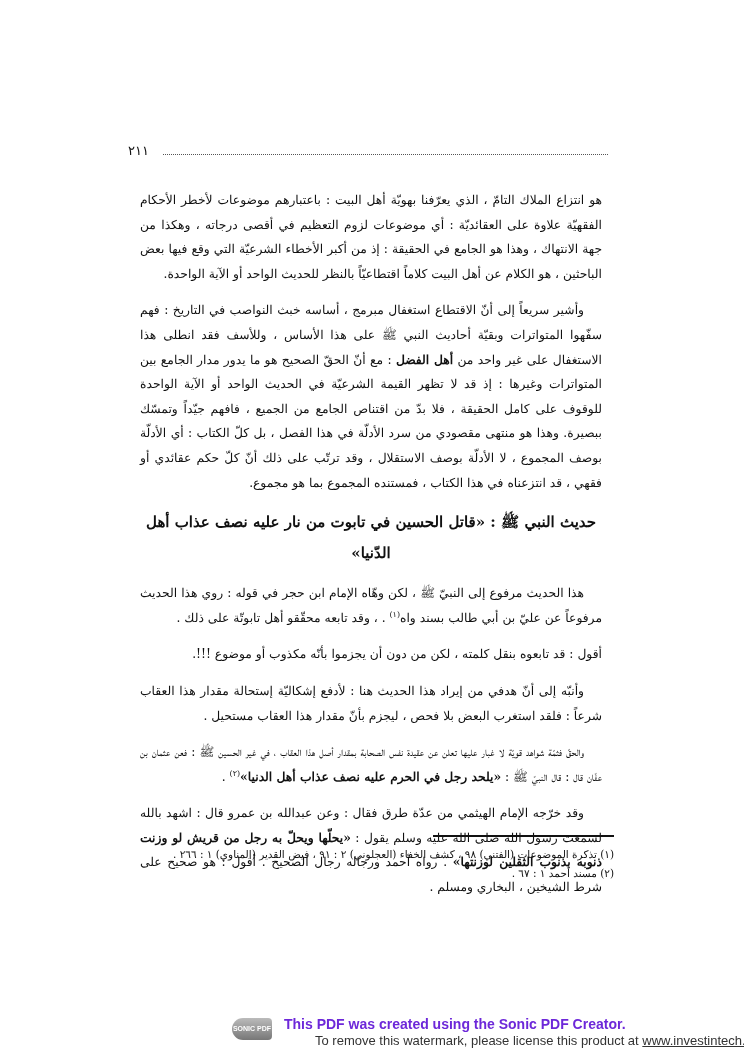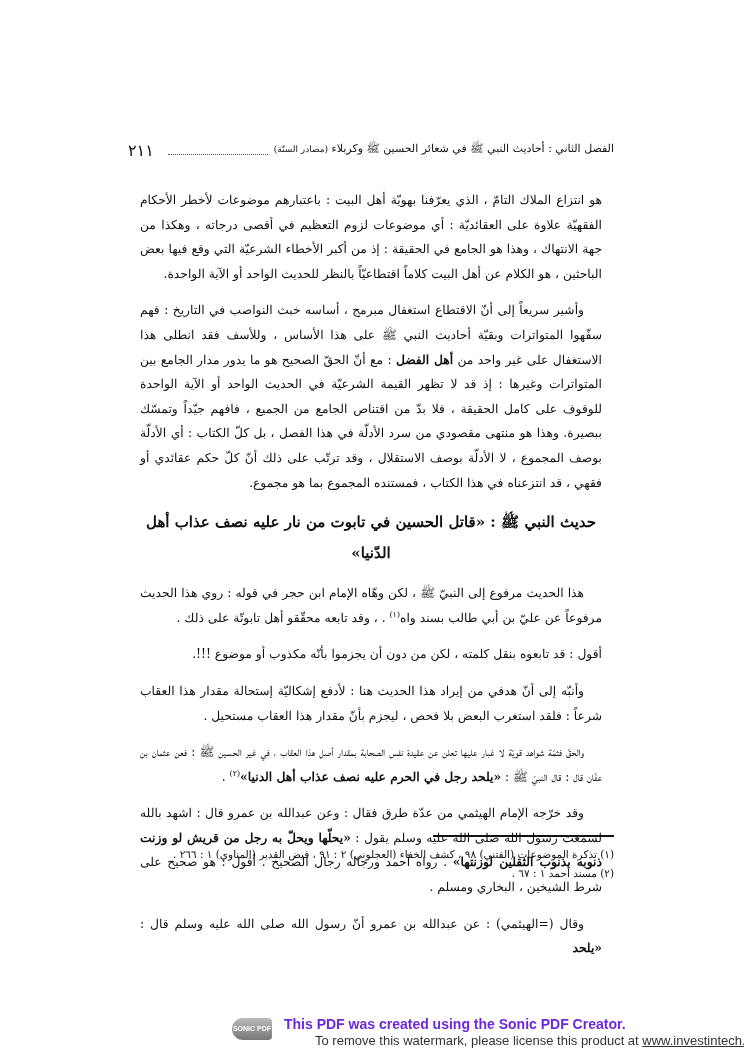--- a/index.html
+++ b/index.html
@@ -4,21 +4,21 @@
 <style>
   html, body { margin: 0; padding: 0; background: #ffffff; }
   body { width: 744px; height: 1053px; position: relative; overflow: hidden;
          font-family: "DejaVu Serif", "Liberation Serif", serif; color: #111; }
   .page { position: absolute; left: 0; top: 0; width: 744px; height: 1053px; }
   .header { position: absolute; top: 140px; left: 128px; width: 486px; height: 20px;
             direction: rtl; display: flex; align-items: center; font-size: 11px; }
   .header .title { white-space: nowrap; }
   .header .title .src { font-size: 9px; }
   .header .dots { flex: 1; border-bottom: 1px dotted #555; margin: 0 6px; height: 9px; }
-  .header .pno { font-size: 16px; letter-spacing: 3px; margin-right: 8px; }
+  .header .pno { font-size: 13px; letter-spacing: 3px; margin-right: 8px; }
   .body { position: absolute; top: 176px; left: 128px; width: 486px; direction: rtl;
           text-align: justify; font-size: 12.3px; line-height: 24.6px; }
   .body p { margin: 12px; }
   .body p.ind { text-indent: 18px; }
   .body b { font-weight: bold; }
   .body h2 { margin: 0; font-size: 15px; line-height: 31px; text-align: center; font-weight: bold; }
   .sup { font-size: 8px; vertical-align: super; line-height: 0; }
   .fn-rule { position: absolute; top: 835px; left: 433px; width: 181px; height: 2px; background: #111; }
   .footnotes { position: absolute; top: 845px; left: 128px; width: 486px; direction: rtl;
                font-size: 10.5px; line-height: 19px; }
@@ -31,35 +31,33 @@
   .wm .l1 { position: absolute; left: 52px; top: 0; font-size: 14px; font-weight: bold; color: #6d28d9; white-space: nowrap; }
   .wm .l2 { position: absolute; left: 52px; top: 17px; font-size: 13px; color: #333; white-space: nowrap; margin-left: 31px; }
   .wm .l2 a { color: #333; text-decoration: underline; }
 </style>
 </head>
 <body>
 
 <div class="page">
 
   <div class="header">
-    <span class="title"><span>الفصل الثاني : أحاديث النبي ﷺ في شعائر الحسين ﷺ وكربلاء</span> <span class="src">(مصادر السنّة)</span></span>
     <span class="dots"></span>
     <span class="pno">٢١١</span>
   </div>
 
   <div class="body">
     <p>هو انتزاع الملاك التامّ ، الذي يعرّفنا بهويّة أهل البيت : باعتبارهم موضوعات لأخطر الأحكام الفقهيّة علاوة على العقائديّة : أي موضوعات لزوم التعظيم في أقصى درجاته ، وهكذا من جهة الانتهاك ، وهذا هو الجامع في الحقيقة : إذ من أكبر الأخطاء الشرعيّة التي وقع فيها بعض الباحثين ، هو الكلام عن أهل البيت كلاماً اقتطاعيّاً بالنظر للحديث الواحد أو الآية الواحدة.</p>
     <p class="ind"><span>وأشير سريعاً إلى أنّ الاقتطاع استغفال مبرمج ، أساسه خبث النواصب في التاريخ : فهم سفّهوا المتواترات وبقيّة أحاديث النبي ﷺ على هذا الأساس ، وللأسف فقد انطلى هذا الاستغفال على غير واحد من </span><b>أهل الفضل</b><span> : مع أنّ الحقّ الصحيح هو ما يدور مدار الجامع بين المتواترات وغيرها : إذ قد لا تظهر القيمة الشرعيّة في الحديث الواحد أو الآية الواحدة للوقوف على كامل الحقيقة ، فلا بدّ من اقتناص الجامع من الجميع ، فافهم جيّداً وتمسّك ببصيرة. وهذا هو منتهى مقصودي من سرد الأدلّة في هذا الفصل ، بل كلّ الكتاب : أي الأدلّة بوصف المجموع ، لا الأدلّة بوصف الاستقلال ، وقد ترتّب على ذلك أنّ كلّ حكم عقائدي أو فقهي ، قد انتزعناه في هذا الكتاب ، فمستنده المجموع بما هو مجموع.</span></p>
     <h2>حديث النبي ﷺ : «قاتل الحسين في تابوت من نار عليه نصف عذاب أهل الدّنيا»</h2>
     <p class="ind"><span>هذا الحديث مرفوع إلى النبيّ ﷺ ، لكن وهّاه الإمام ابن حجر في قوله : روي هذا الحديث مرفوعاً عن عليّ بن أبي طالب بسند واه</span><span class="sup">(١)</span><span> . ، وقد تابعه محقّقو أهل تابوتّة على ذلك .</span></p>
     <p>أقول : قد تابعوه بنقل كلمته ، لكن من دون أن يجزموا بأنّه مكذوب أو موضوع !!!.</p>
     <p class="ind">وأنبّه إلى أنّ هدفي من إيراد هذا الحديث هنا : لأدفع إشكاليّة إستحالة مقدار هذا العقاب شرعاً : فلقد استغرب البعض بلا فحص ، ليجزم بأنّ مقدار هذا العقاب مستحيل .</p>
     <p class="ind"><span>والحقّ فثمّة شواهد قويّة لا غبار عليها تعلن عن عقيدة نفس الصحابة بمقدار أصل هذا العقاب ، في غير الحسين ﷺ : فعن عثمان بن عفّان قال : قال النبيّ ﷺ : </span><b>«يلحد رجل في الحرم عليه نصف عذاب أهل الدنيا»</b><span class="sup">(٢)</span><span> .</span></p>
     <p class="ind"><span>وقد خرّجه الإمام الهيثمي من عدّة طرق فقال : وعن عبدالله بن عمرو قال : اشهد بالله لسمعت رسول الله صلى الله عليه وسلم يقول : </span><b>«يحلّها ويحلّ به رجل من قريش لو وزنت ذنوبه بذنوب الثقلين لوزنتها»</b><span> . رواه أحمد ورجاله رجال الصحيح . أقول : هو صحيح على شرط الشيخين ، البخاري ومسلم .</span></p>
-    <p class="ind"><span>وقال (=الهيثمي) : عن عبدالله بن عمرو أنّ رسول الله صلى الله عليه وسلم قال : </span><b>«يلحد</b></p>
   </div>
 
   <div class="fn-rule"></div>
   <div class="footnotes">
     <p>(١) تذكرة الموضوعات (الفتني) ٩٨ ، كشف الخفاء (العجلوني) ٢ : ٩١ ، فيض القدير (المناوي) ١ : ٢٦٦ .</p>
     <p>(٢) مسند أحمد ١ : ٦٧ .</p>
   </div>
 
   <div class="wm">
     <div class="logo">SONIC PDF</div>

